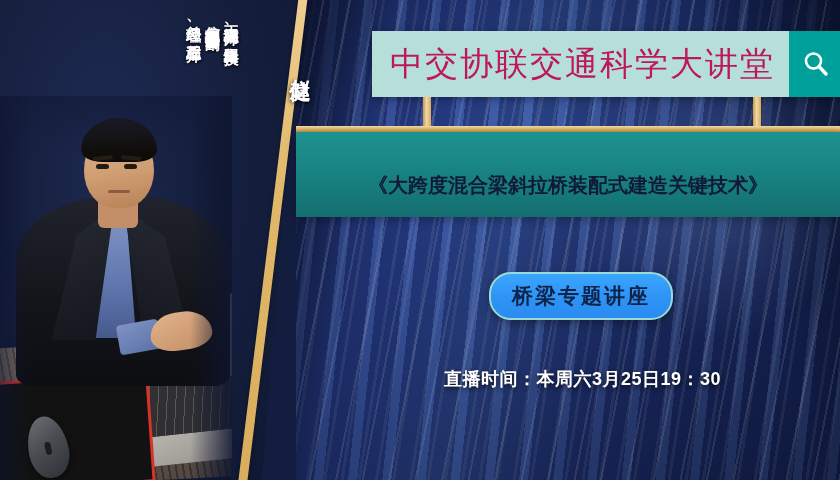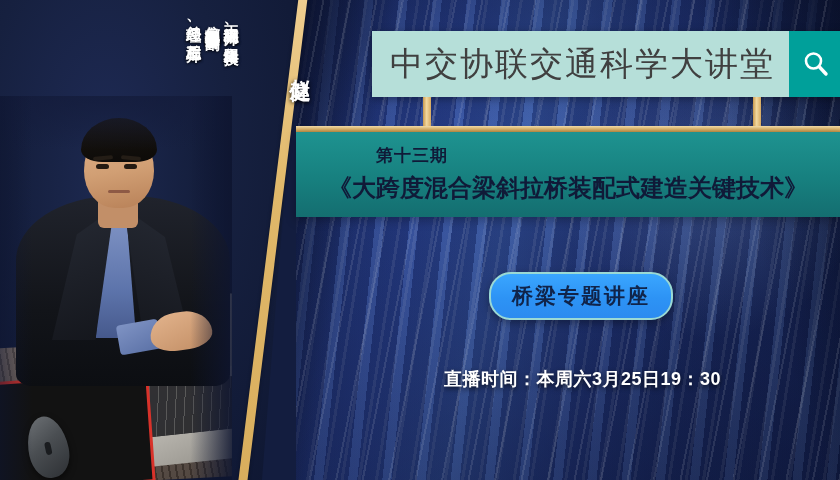--- a/index.html
+++ b/index.html
@@ -261,21 +261,21 @@
   .title-banner {
     position: absolute;
     left: 372px; top: 31px;
     height: 66px;
     display: flex;
     align-items: stretch;
     box-shadow: 0 2px 8px rgba(0,0,0,0.35);
   }
   .title-text {
     background: #b6dfd9;
-    color: #404040;
+    color: #be185d;
     font-size: 33px;
     line-height: 66px;
     padding: 0 14px 0 18px;
     letter-spacing: 2px;
     white-space: nowrap;
   }
   .search-box {
     width: 54px;
     background: #00a09a;
     display: flex;
@@ -314,21 +314,21 @@
     color: #101a38;
     font-size: 17px;
     font-weight: bold;
     letter-spacing: 1px;
   }
   .sub-title {
     position: absolute;
     left: 0; right: 0; top: 40px;
     text-align: center;
     color: #101a38;
-    font-size: 24px;
+    font-size: 20px;
     font-weight: bold;
     letter-spacing: 0px;
     white-space: nowrap;
   }
 
   
   .badge {
     position: absolute;
     left: 489px; top: 272px;
     width: 180px; height: 44px;
@@ -415,21 +415,20 @@
         </svg>
       </span>
     </div>
   </div>
 
   <div class="stem stem-1"></div>
   <div class="stem stem-2"></div>
   <div class="gold-rail"></div>
 
   <div class="subtitle-panel">
-    <div class="sub-issue">第十三期</div>
     <div class="sub-title">《大跨度混合梁斜拉桥装配式建造关键技术》</div>
   </div>
 
   <div class="badge">
     <span>桥梁专题讲座</span>
   </div>
 
   <div class="info-line info-1">直播时间：本周六3月25日19：30</div>
 
 </div>

